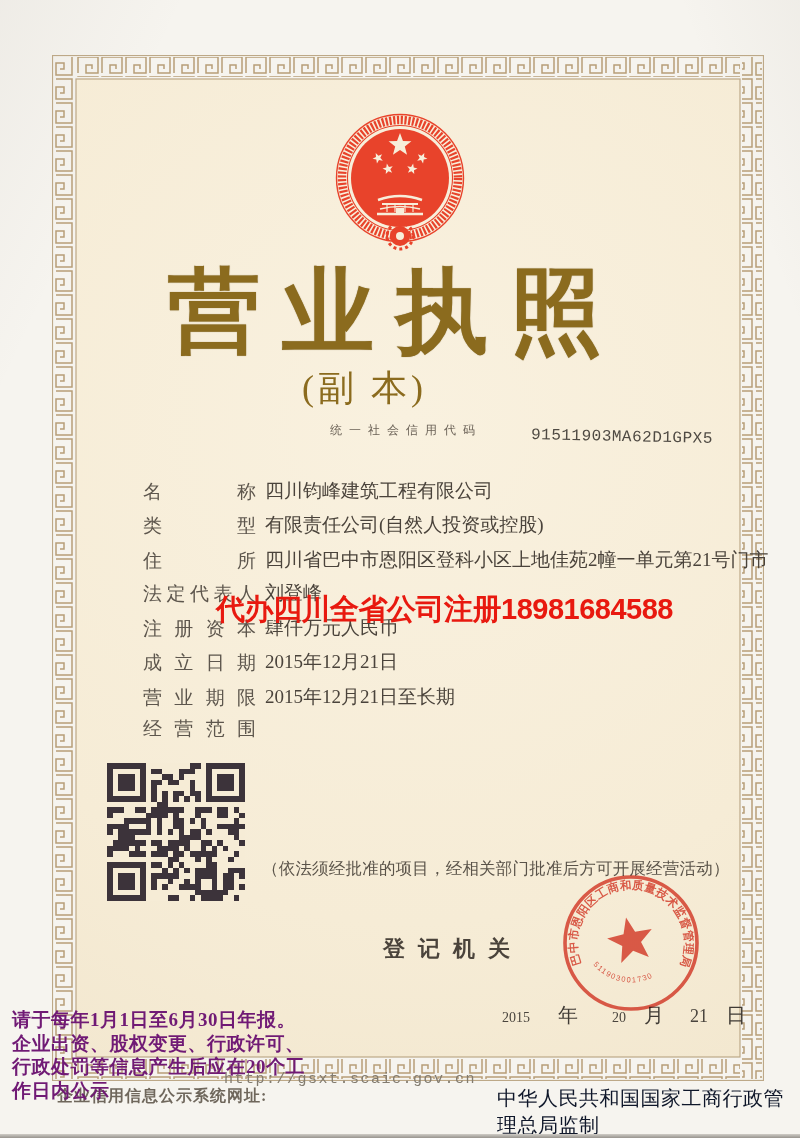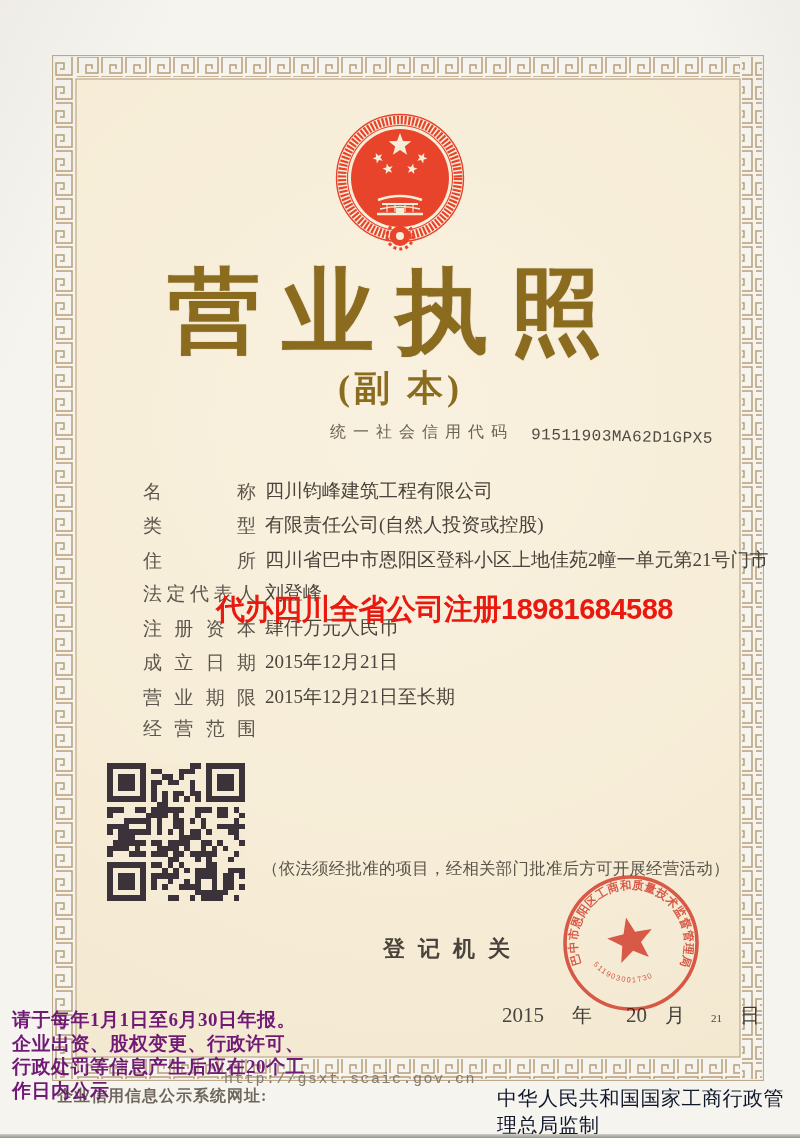--- a/index.html
+++ b/index.html
@@ -20,24 +20,24 @@
   }
   #frame-svg { left:52px; top:55px; }
   #emblem-svg { left:325px; top:100px; }
   #license-title {
     left:0; top:266px; width:776px; text-align:center;
     font-size:92px; font-weight:900; color:#8b6b1e;
     letter-spacing:22px; text-indent:16px; line-height:1;
     text-shadow:0 0 1px rgba(90,65,10,.6);
   }
   #license-subtitle {
-    left:302px; top:364px; font-size:36px; font-weight:700; color:#8b6b1e;
-    white-space:nowrap; letter-spacing:4px;margin-left:36px;
-  }
-  #credit-code-label { left:330px; top:422px; font-size:16px; color:#6b6257; letter-spacing:7px; }
+    left:302px; top:364px; font-size:36px; font-weight:400; color:#8b6b1e;
+    white-space:nowrap; letter-spacing:4px;
+  }
+  #credit-code-label { left:330px; top:422px; font-size:12px; color:#6b6257; letter-spacing:7px; }
   #credit-code-value {
     left:531px; top:428px; font-size:16px; letter-spacing:.5px; color:#4f4a43;
     font-family:"Liberation Mono","DejaVu Sans Mono",monospace; transform:rotate(1.2deg);
   }
   .field-row { position:absolute; left:143px; display:flex; align-items:flex-start; }
   .field-label {
     display:flex; justify-content:space-between; width:113px; flex:0 0 113px;
     font-size:19px; color:#5d564d;
   }
   .field-value {
@@ -47,21 +47,21 @@
   #watermark {
     left:216px; top:590px; font-family:"Liberation Sans","DejaVu Sans",sans-serif;
     font-size:29px; font-weight:bold; color:#e8190f; letter-spacing:-.5px;
     white-space:nowrap; z-index:30;text-align:right;
   }
   #qr-svg { left:107px; top:763px; }
   #approval-note { left:262px; top:858px; font-size:16.5px; color:#5a5349; white-space:nowrap; letter-spacing:.2px; }
   #registry-label { left:383px; top:934px; font-size:22px; color:#4a433b; letter-spacing:13px; font-weight:bold; }
   #seal-svg { left:556px; top:868px; mix-blend-mode:multiply; opacity:.88; z-index:20; }
   #issue-date { left:502px; top:1002px; font-size:20px; color:#3f3a34; white-space:nowrap; }
-  #issue-date .num { font-size:21px; font-family:"Liberation Serif",serif; color:#4a453e; }
+  #issue-date .num { font-size:14px; font-family:"Liberation Serif",serif; color:#4a453e; }
   #issue-date span { display:inline-block; }
   #annual-report-note { left:12px; top:1008px; font-size:19px; font-weight:bold; color:#701a75; line-height:23.5px; letter-spacing:.5px; z-index:25; }
   #publicity-site-label { left:57px; top:1086px; font-size:16px; font-weight:bold; color:#6f675c; letter-spacing:1px; }
   #publicity-site-url {
     left:224px; top:1071px; font-size:15px; color:#827b6f; letter-spacing:1.5px;
     font-family:"Liberation Mono","DejaVu Sans Mono",monospace; font-weight:normal;
   }
   #issuer-note { left:497px; top:1085px; font-size:20px; color:#0f172a; letter-spacing:.5px; }
   #scan-edge { left:0; bottom:0; width:800px; height:4px; background:linear-gradient(#cfccc6,#98948e); }
 </style>
@@ -436,21 +436,21 @@
 
 <div id="issue-date" class="abs">
   <span class="num">2015</span>
   <span style="width:18px"></span>
   <span>年</span>
   <span style="width:24px"></span>
   <span class="num">20</span>
   <span style="width:8px"></span>
   <span>月</span>
   <span style="width:16px"></span>
-  <span class="num" style="font-size:11px">21</span>
+  <span class="num" style="font-size:18px">21</span>
   <span style="width:8px"></span>
   <span>日</span>
 </div>
 
 <div id="annual-report-note" class="abs">
   <div>请于每年1月1日至6月30日年报。</div>
   <div>企业出资、股权变更、行政许可、</div>
   <div>行政处罚等信息产生后应在20个工</div>
   <div>作日内公示</div>
 </div>

